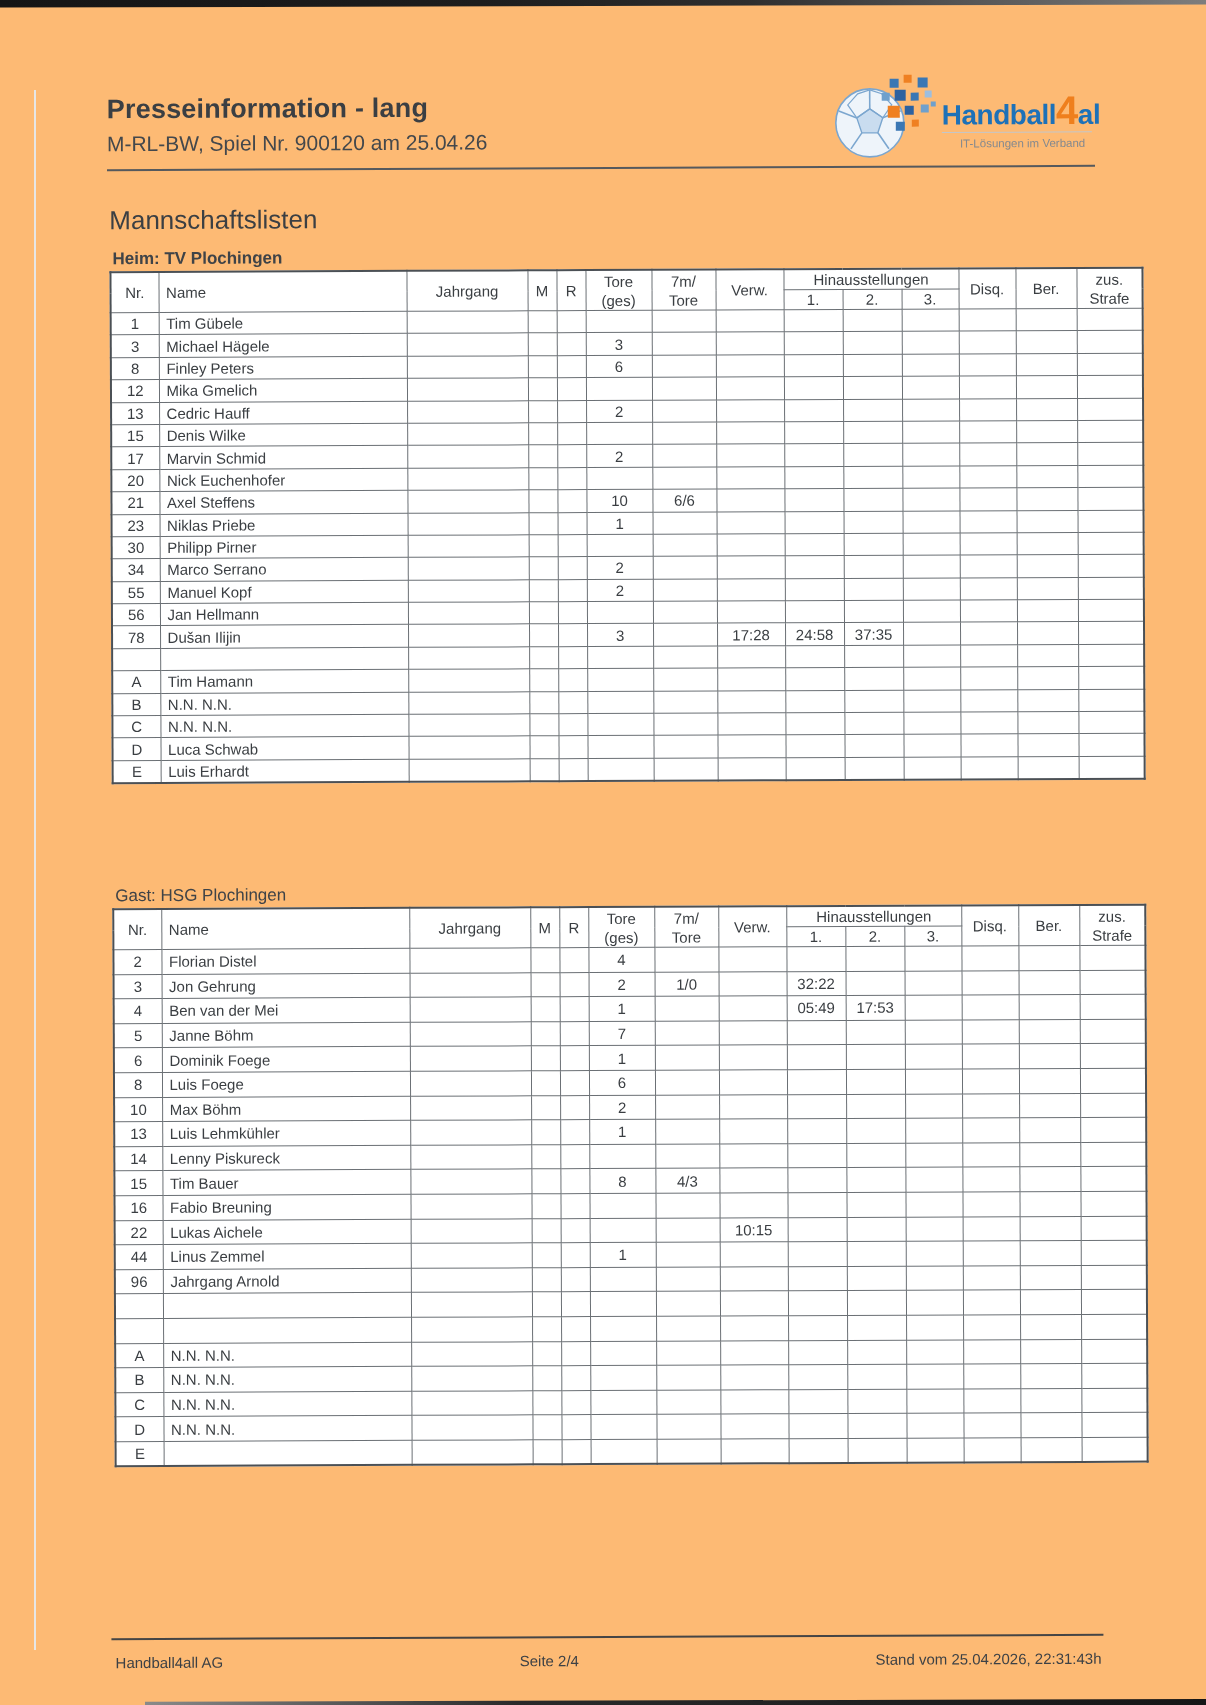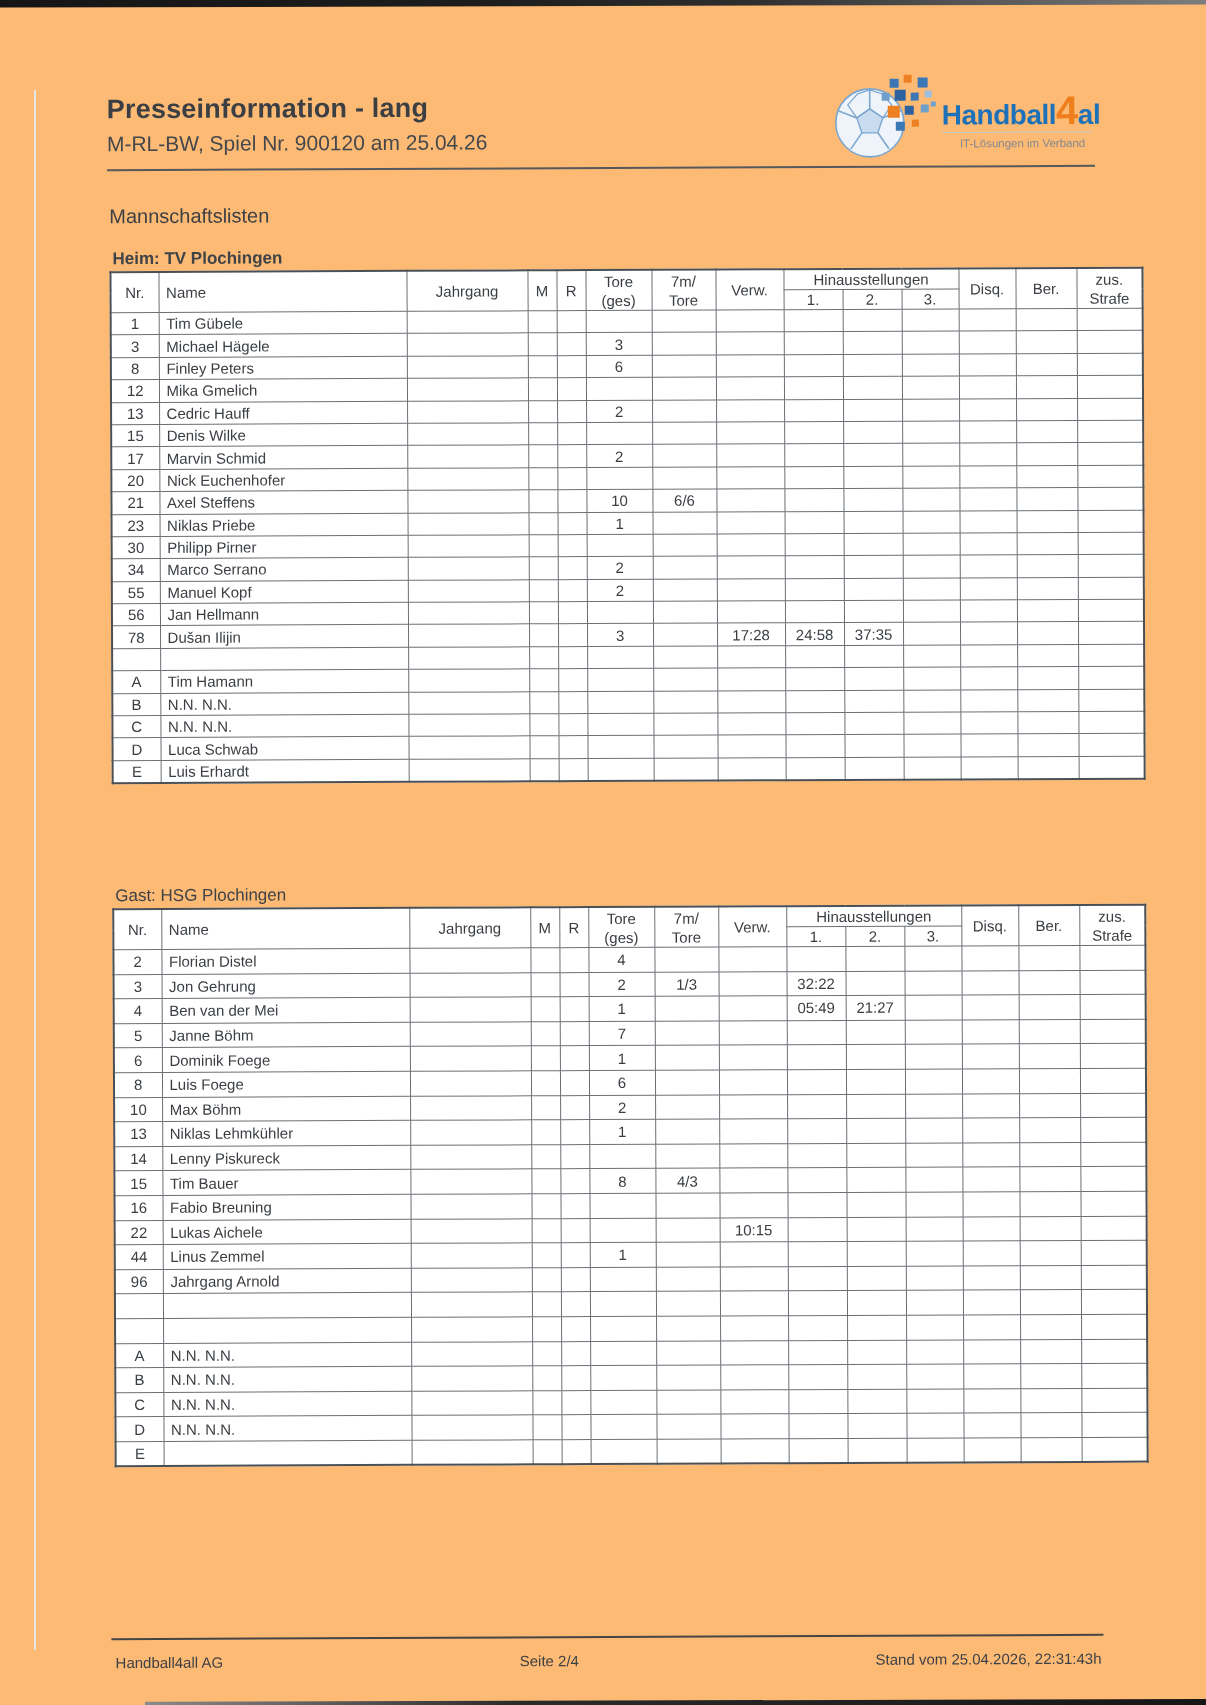--- a/index.html
+++ b/index.html
@@ -21,21 +21,21 @@
   .scan-edge-line{
     position:absolute;top:90px;left:34px;width:2px;height:1560px;
     background:#e6e6e6;
   }
   .scan-inner{position:absolute;inset:0;transform:rotate(-0.25deg);}
   .doc-header{position:absolute;top:92px;left:110px;}
   .doc-title{font-size:27px;font-weight:bold;color:#3b3f43;letter-spacing:0.2px;}
   .doc-subtitle{font-size:21px;color:#44484c;margin-top:7px;}
   .header-rule{position:absolute;top:167px;left:110px;width:988px;height:2px;background:#55595d;}
   .logo{position:absolute;top:68px;left:833px;width:272px;height:98px;}
-  .section-heading{position:absolute;top:203px;left:112px;font-size:20px;color:#3b3f43;}
+  .section-heading{position:absolute;top:203px;left:112px;font-size:26px;color:#3b3f43;}
   .team-caption{position:absolute;font-size:17px;color:#3f4347;}
   .cap1{top:247px;left:115px;font-weight:bold;}
   .cap2{top:884px;left:115px;}
   table.roster{
     position:absolute;left:112px;border-collapse:collapse;table-layout:fixed;
     width:1034px;background:#fff;
   }
   table.t1{top:269px;}
   table.t2{top:906px;}
   table.roster th,table.roster td{
@@ -557,40 +557,40 @@
             <td class="col-ber"></td>
             <td class="col-strafe"></td>
           </tr>
           <tr>
             <td class="col-nr">3</td>
             <td class="col-name">Jon Gehrung</td>
             <td class="col-jahrgang"></td>
             <td class="col-m"></td>
             <td class="col-r"></td>
             <td class="col-tore">2</td>
-            <td class="col-sevenm">1/3</td>
+            <td class="col-sevenm">1/0</td>
             <td class="col-verw"></td>
             <td class="col-h1">32:22</td>
             <td class="col-h2"></td>
             <td class="col-h3"></td>
             <td class="col-disq"></td>
             <td class="col-ber"></td>
             <td class="col-strafe"></td>
           </tr>
           <tr>
             <td class="col-nr">4</td>
             <td class="col-name">Ben van der Mei</td>
             <td class="col-jahrgang"></td>
             <td class="col-m"></td>
             <td class="col-r"></td>
             <td class="col-tore">1</td>
             <td class="col-sevenm"></td>
             <td class="col-verw"></td>
             <td class="col-h1">05:49</td>
-            <td class="col-h2">21:27</td>
+            <td class="col-h2">17:53</td>
             <td class="col-h3"></td>
             <td class="col-disq"></td>
             <td class="col-ber"></td>
             <td class="col-strafe"></td>
           </tr>
           <tr>
             <td class="col-nr">5</td>
             <td class="col-name">Janne Böhm</td>
             <td class="col-jahrgang"></td>
             <td class="col-m"></td>
@@ -648,21 +648,21 @@
             <td class="col-verw"></td>
             <td class="col-h1"></td>
             <td class="col-h2"></td>
             <td class="col-h3"></td>
             <td class="col-disq"></td>
             <td class="col-ber"></td>
             <td class="col-strafe"></td>
           </tr>
           <tr>
             <td class="col-nr">13</td>
-            <td class="col-name">Niklas Lehmkühler</td>
+            <td class="col-name">Luis Lehmkühler</td>
             <td class="col-jahrgang"></td>
             <td class="col-m"></td>
             <td class="col-r"></td>
             <td class="col-tore">1</td>
             <td class="col-sevenm"></td>
             <td class="col-verw"></td>
             <td class="col-h1"></td>
             <td class="col-h2"></td>
             <td class="col-h3"></td>
             <td class="col-disq"></td>

